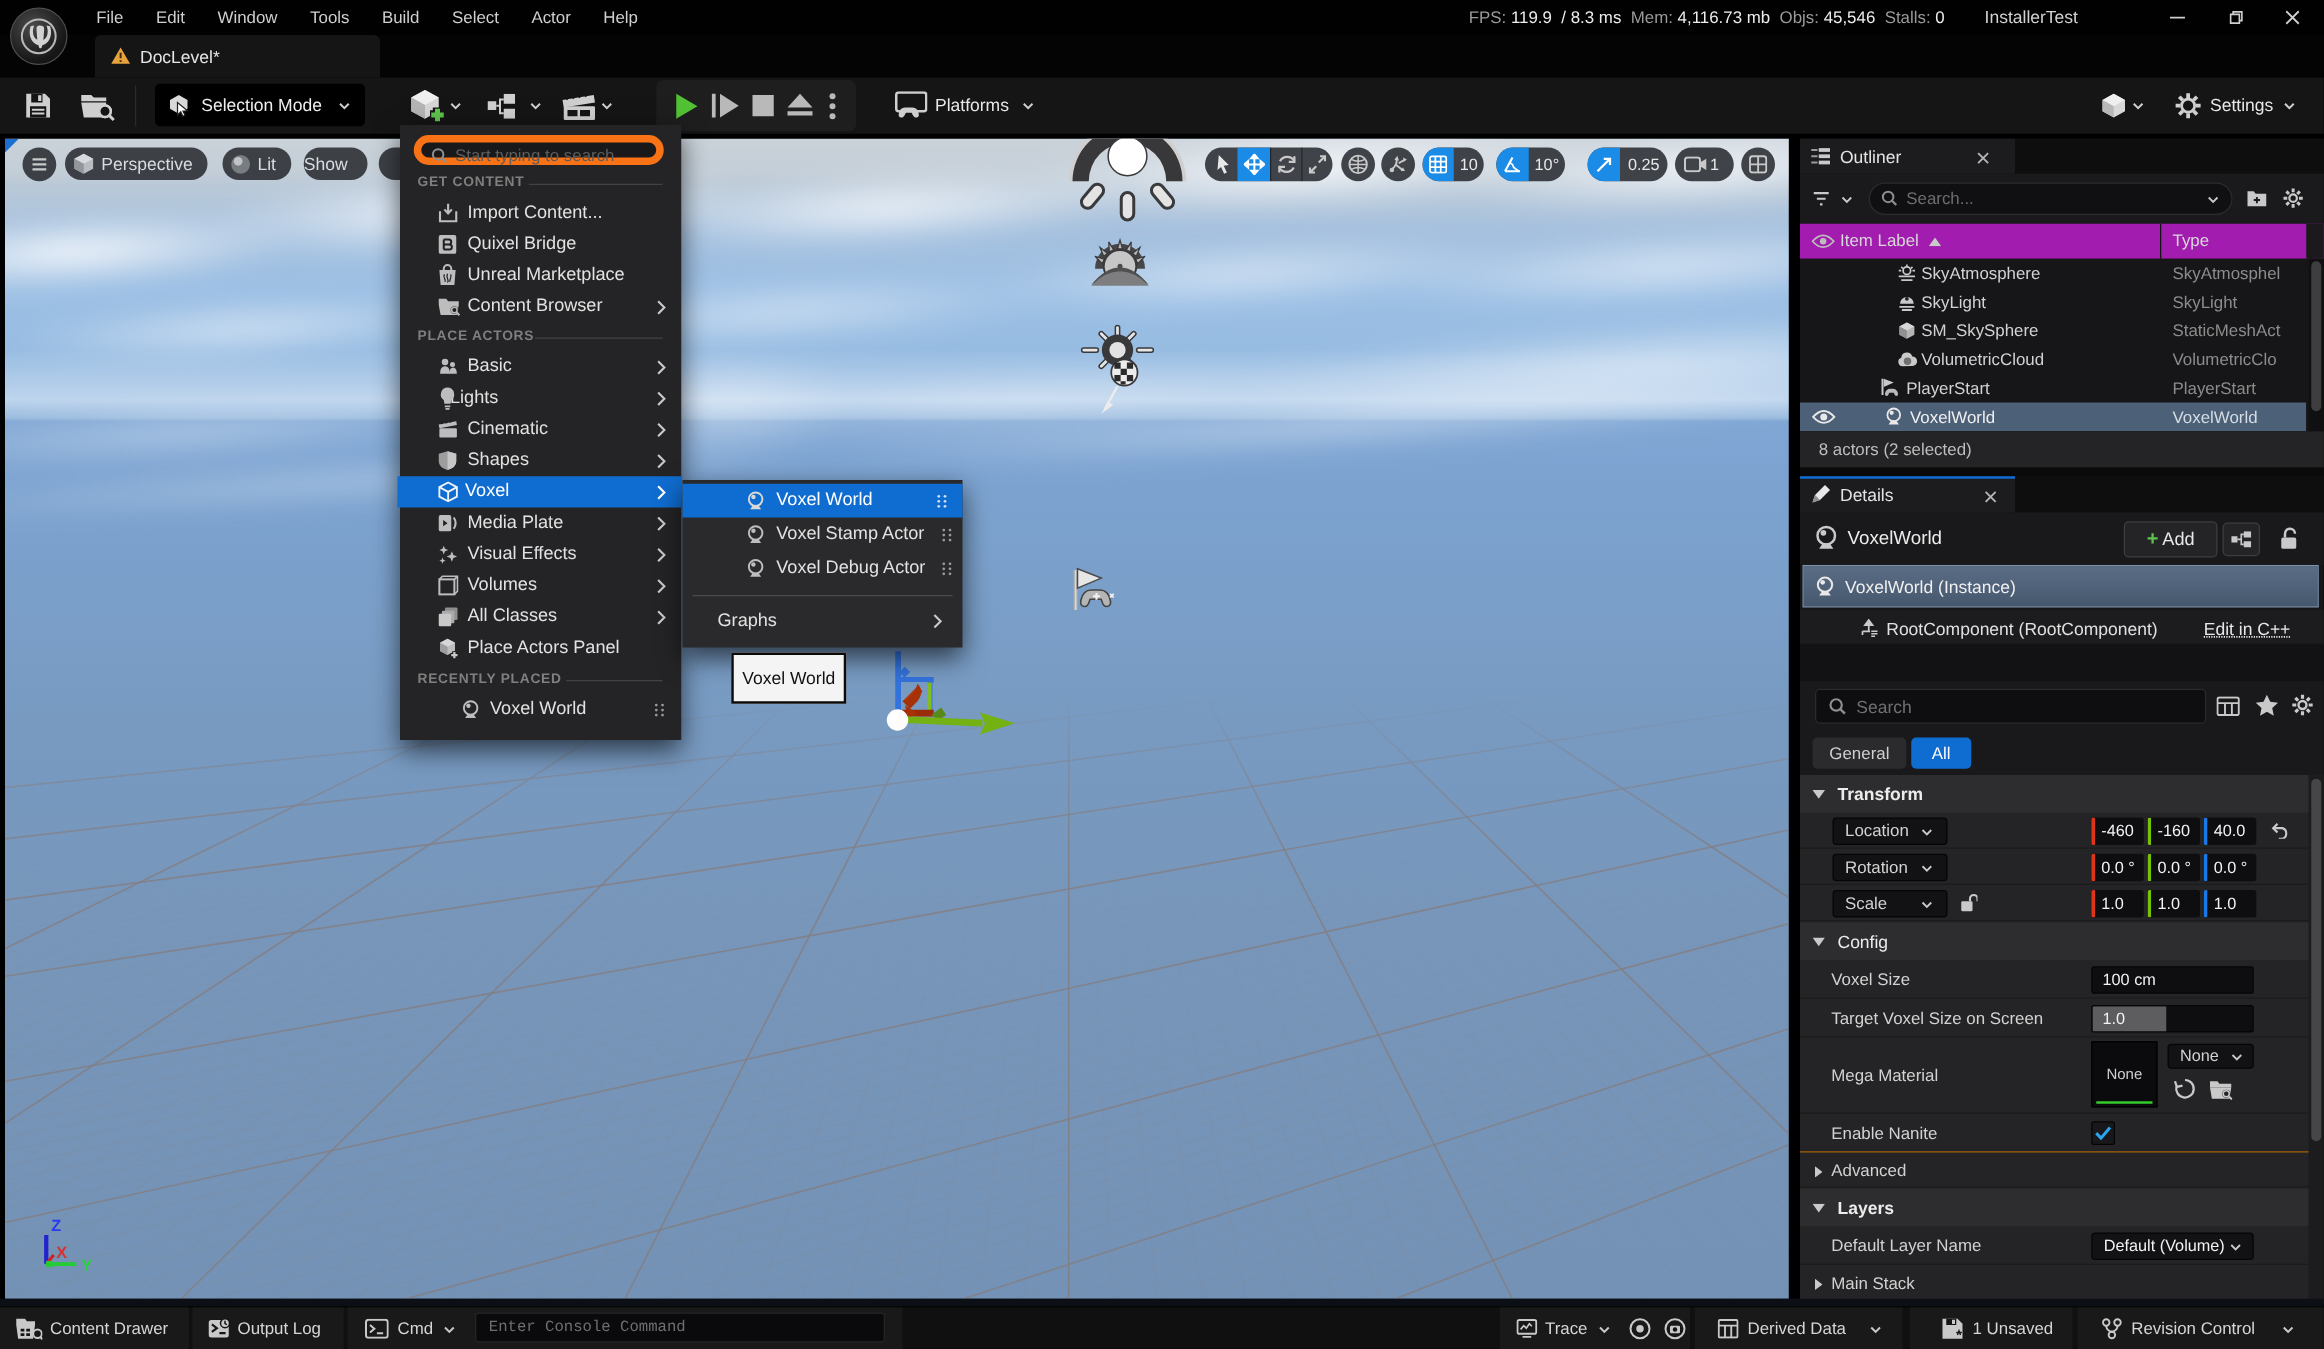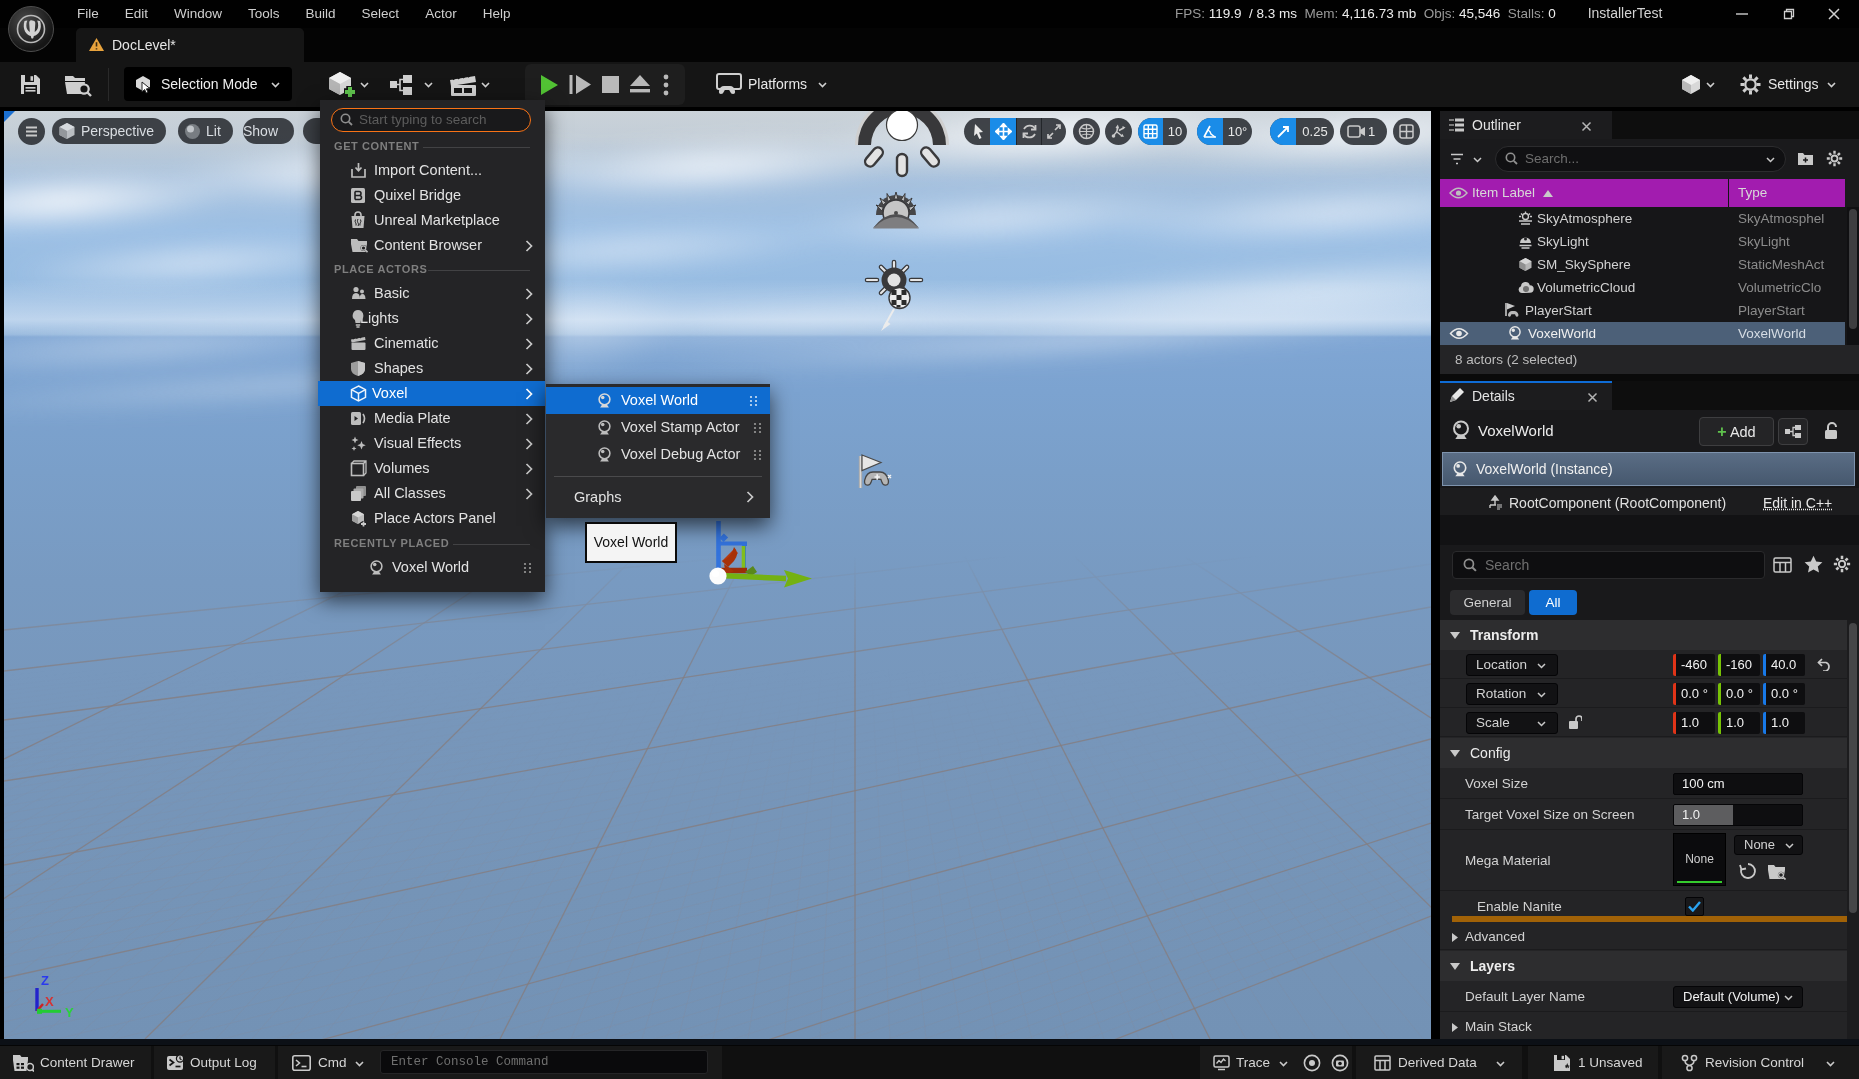--- a/index.html
+++ b/index.html
@@ -779,21 +779,21 @@
           <path d="M1 3 L2.5 7.5 L7 6.5" fill="none" stroke="#c9c9c9" stroke-width="1.8"></path>
         </svg>
       <svg class="abs" style="left:327px;top:32px" width="19" height="17" viewBox="0 0 19 17">
           <path d="M1 2 h6 l1.5 2 H18 v3 H1 z" fill="#c9c9c9"></path>
           <path d="M1 7 h17 l-1.5 9 h-14 z" fill="#c9c9c9"></path>
           <circle cx="14" cy="12" r="3.2" fill="#242426"></circle>
           <circle cx="14" cy="12" r="2.4" fill="none" stroke="#c9c9c9" stroke-width="1.2"></circle>
           <path d="M16.2 14.2 L18.5 16.5" stroke="#c9c9c9" stroke-width="1.6"></path>
         </svg>
     </div>
-    <div class="abs" style="left:12px;top:272px;width:407px;height:30px;border-bottom:6px solid #a16207;line-height:30px"><span style="margin-left:25px">Enable Nanite</span>
+    <div class="abs" style="left:0;top:272px;width:407px;height:30px;border-bottom:1px solid #a16207;line-height:30px"><span style="margin-left:25px">Enable Nanite</span>
       <div class="abs" style="left:233px;top:5px;width:19px;height:19px;background:#18181a;border:1px solid #040406;border-radius:2px">
           <svg style="position:absolute;left:2px;top:3px" width="13" height="11" viewBox="0 0 13 11">
             <path d="M1 5.5 L4.8 9.5 L12 1" fill="none" stroke="#2aa3f0" stroke-width="2.4"></path>
           </svg>
         </div>
     </div>
     <div class="abs" style="left:0;top:303px;width:407px;height:27px;border-bottom:1px solid #1b1b1d;line-height:27px">
       <svg class="abs" style="left:12px;top:10px" width="6" height="9" viewBox="0 0 6 9">
           <path d="M0 0 L6 4.5 L0 9 Z" fill="#c9c9c9"></path>
         </svg><span style="margin-left:25px">Advanced</span></div>
@@ -904,21 +904,21 @@
       <circle cx="8.5" cy="14" r="2.6" fill="none" stroke="#c9c9c9" stroke-width="1.5"></circle>
       <path d="M4 6.6 q0 4 4.5 4.8 M13 6.6 q0 4 -4.5 4.8" fill="none" stroke="#c9c9c9" stroke-width="1.5"></path>
     </svg>
   <span class="abs" style="left:1705px;top:0;line-height:34px">Revision Control</span>
   <svg class="abs chev" style="left:1826px;top:15px" viewBox="0 0 9 6">
       <path d="M1 1 L4.5 4.5 L8 1" fill="none" stroke="#c9c9c9" stroke-width="1.6"></path>
     </svg>
 </div>
 
 <div id="placemenu" class="abs" style="left:320px;top:100px;width:225px;height:492px;background:#242426;box-shadow:0 8px 20px rgba(0,0,0,.65);color:#e2e2e2;font-size:14.5px">
-  <div class="abs" style="left:11px;top:8px;width:200px;height:24px;background:#19191b;border:1px solid #f97316;border-radius:12px;color:#5d5d5d;font-size:13.5px;line-height:22px">
+  <div class="abs" style="left:11px;top:8px;width:200px;height:24px;background:#19191b;border:6px solid #f97316;border-radius:12px;color:#5d5d5d;font-size:13.5px;line-height:22px">
     <svg class="ic" style="margin:0 6px 2px 8px" width="13" height="13" viewBox="0 0 13 13">
         <circle cx="5.5" cy="5.5" r="4.2" fill="none" stroke="#8f8f8f" stroke-width="1.6"></circle>
         <path d="M8.8 8.8 L12 12" stroke="#8f8f8f" stroke-width="1.8"></path>
       </svg>Start typing to search</div>
   <div class="abs" style="left:14px;top:40px;color:#7f7f7f;font-size:11px;font-weight:bold;letter-spacing:.6px">GET CONTENT</div>
   <div class="abs" style="left:103px;top:47px;width:107px;height:1px;background:#424244"></div>
   <div id="mi1">
     <div class="abs" style="left:0;top:58px;width:225px;height:25px;line-height:25px">
       <svg class="abs" style="left:30px;top:4px" width="17" height="17" viewBox="0 0 17 17">
           <path d="M2 7 v8 h13 V7" fill="none" stroke="#bdbdbd" stroke-width="1.7"></path>

